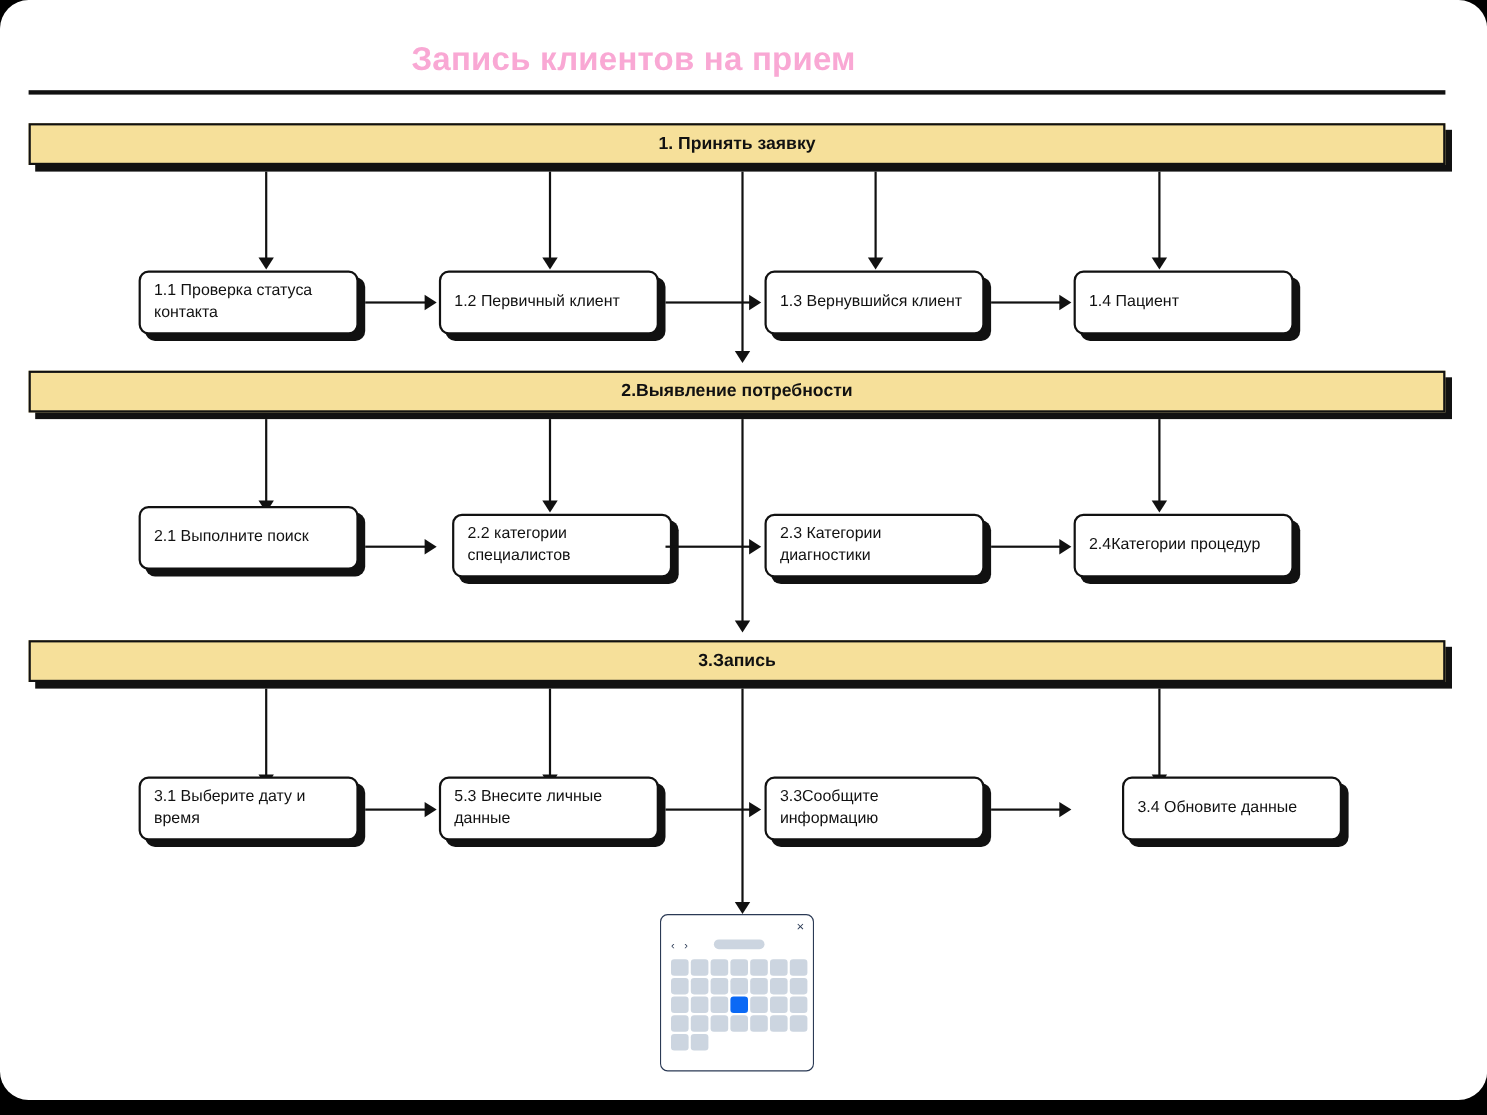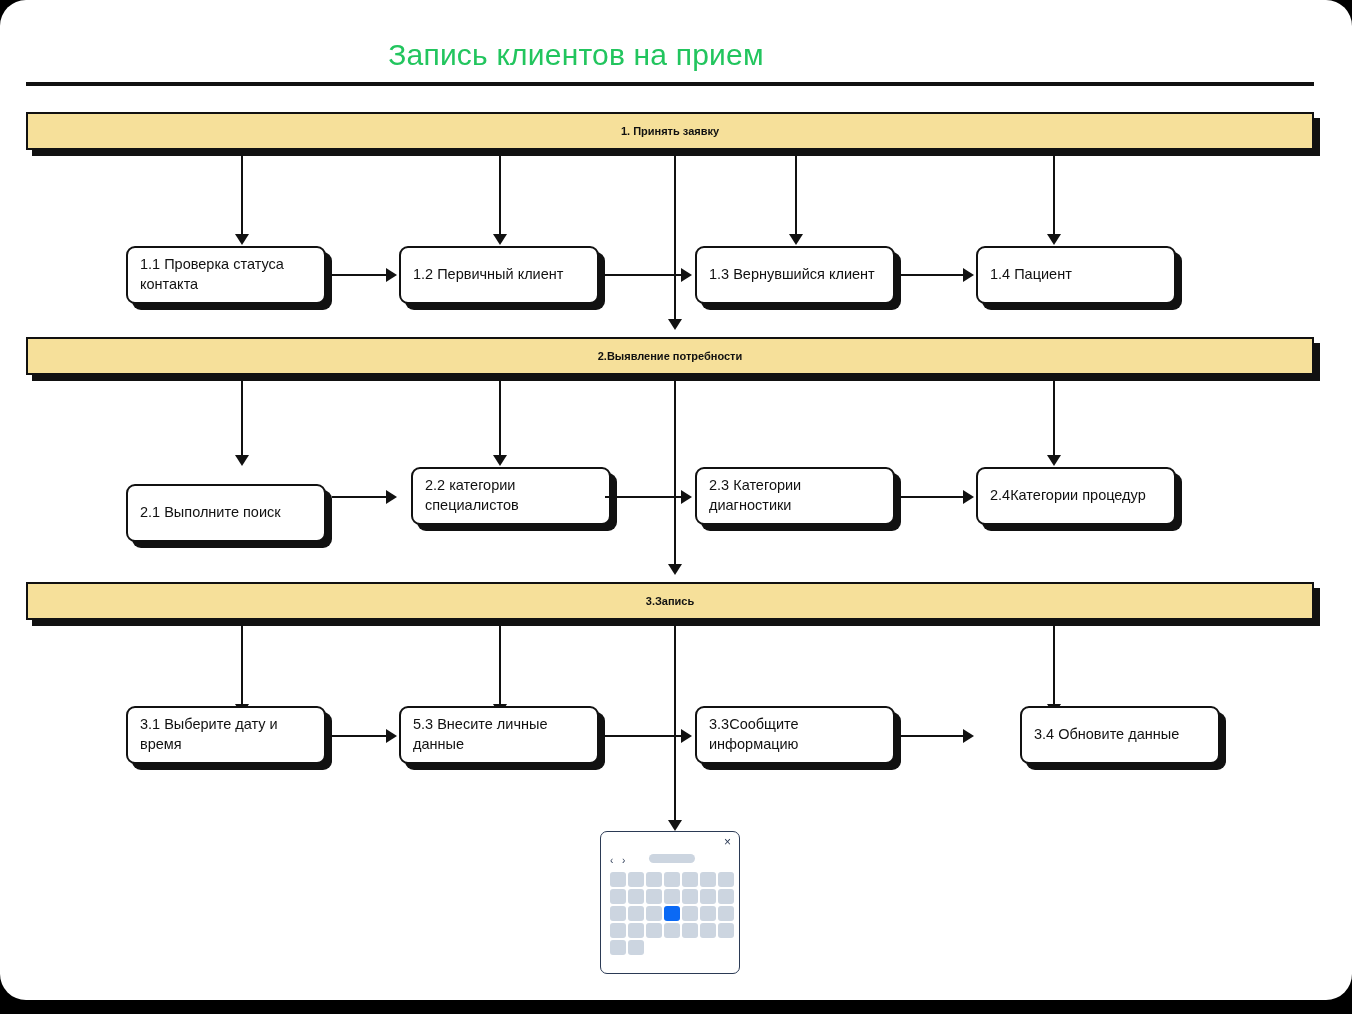--- a/index.html
+++ b/index.html
@@ -28,22 +28,22 @@
   }
 
   
   .title {
     position: absolute;
     left: 0;
     top: 38px;
     width: 1152px;
     text-align: center;
     font-size: 30px;
-    font-weight: normal;
-    color: #22c55e;
+    font-weight: bold;
+    color: #f9a8d4;
     letter-spacing: 0.2px;
   }
 
   .title-rule {
     position: absolute;
     left: 26px;
     top: 82px;
     width: 1288px;
     height: 4px;
     background: #111111;
@@ -53,21 +53,21 @@
   .banner {
     position: absolute;
     height: 38px;
     background: #f6e09a;
     border: 2px solid #111111;
     box-shadow: 6px 6px 0 #111111;
     box-sizing: border-box;
     display: flex;
     align-items: center;
     justify-content: center;
-    font-size: 11px;
+    font-size: 16px;
     font-weight: bold;
     color: #111111;
   }
 
   
   .step {
     position: absolute;
     width: 200px;
     height: 58px;
     background: #ffffff;
@@ -265,21 +265,21 @@
 
   <div class="vline" style="left:499px; top:381px; height:76px;"></div>
   <div class="arrow-down" style="left:493px; top:455px;"></div>
 
   <div class="vline" style="left:1053px; top:381px; height:76px;"></div>
   <div class="arrow-down" style="left:1047px; top:455px;"></div>
 
   <div class="vline" style="left:674px; top:381px; height:185px;"></div>
   <div class="arrow-down" style="left:668px; top:564px;"></div>
 
-  <div class="step" style="left:126px; top:484px;text-align:center;">
+  <div class="step" style="left:126px; top:460px;text-align:center;">
     <span>2.1 Выполните поиск</span>
   </div>
   <div class="step" style="left:399px; top:467px;margin-left:12px;">
     <span>2.2 категории специалистов</span>
   </div>
   <div class="step" style="left:695px; top:467px;">
     <span>2.3 Категории диагностики</span>
   </div>
   <div class="step" style="left:976px; top:467px;">
     <span>2.4Категории процедур</span>

